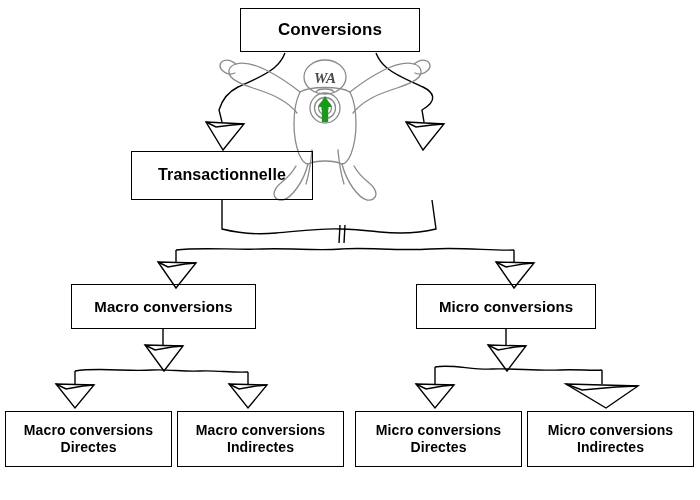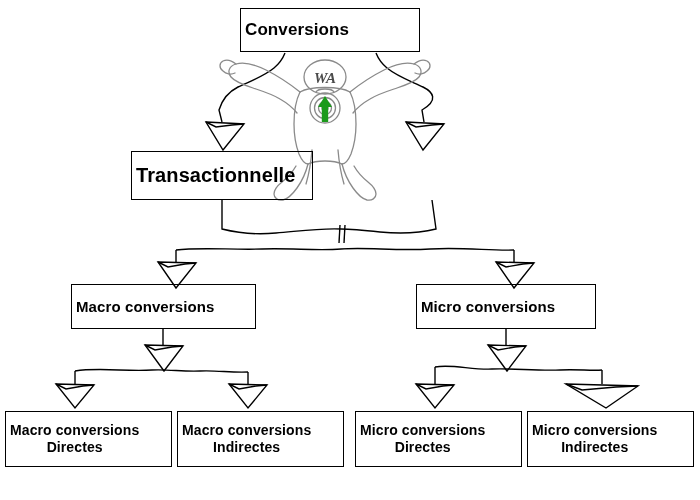--- a/index.html
+++ b/index.html
@@ -27,31 +27,31 @@
     width: 700px;
     height: 500px;
   }
   .node-box {
     position: absolute;
     box-sizing: border-box;
     background: transparent;
     border: 1.6px solid #000000;
     display: flex;
     align-items: center;
-    justify-content: flex-start;
+    justify-content: center;
     text-align: center;
     font-family: "Liberation Sans", sans-serif;
     font-weight: bold;
     color: #000000;
     line-height: 1.18;
     letter-spacing: 0.1px;
     z-index: 5;
   }
   .lvl0 { font-size: 17px; }
-  .lvl1 { font-size: 20px; }
+  .lvl1 { font-size: 16px; }
   .lvl2 { font-size: 15px; }
   .lvl3 { font-size: 14px; }
   .node-label {
     display: block;
     white-space: pre-line;
     padding: 0 4px;
   }
   
   #watermark-layer {
     position: absolute;

